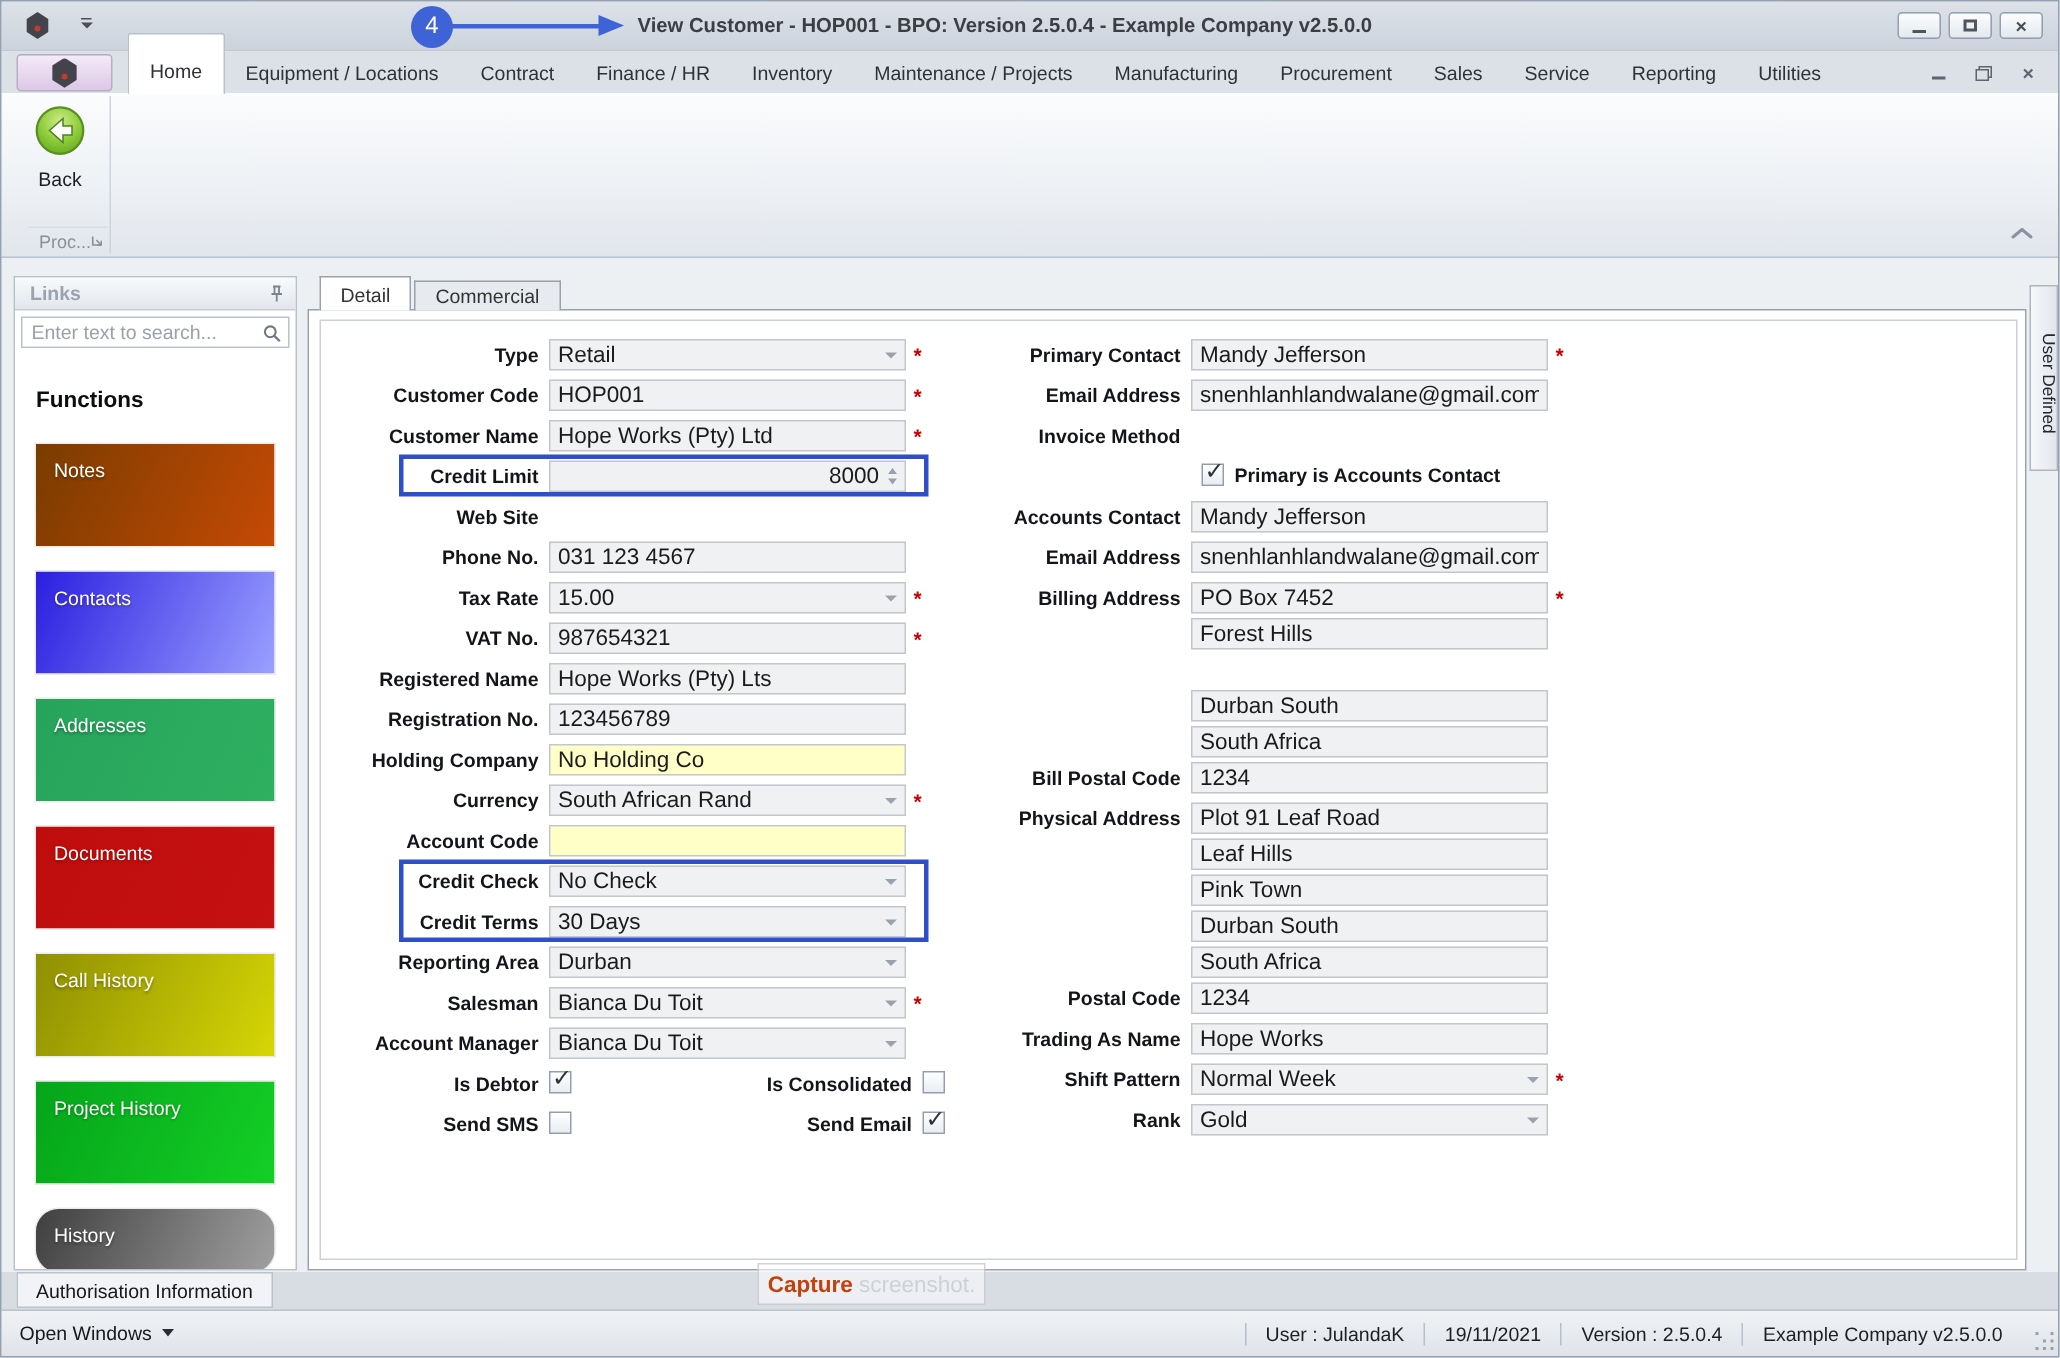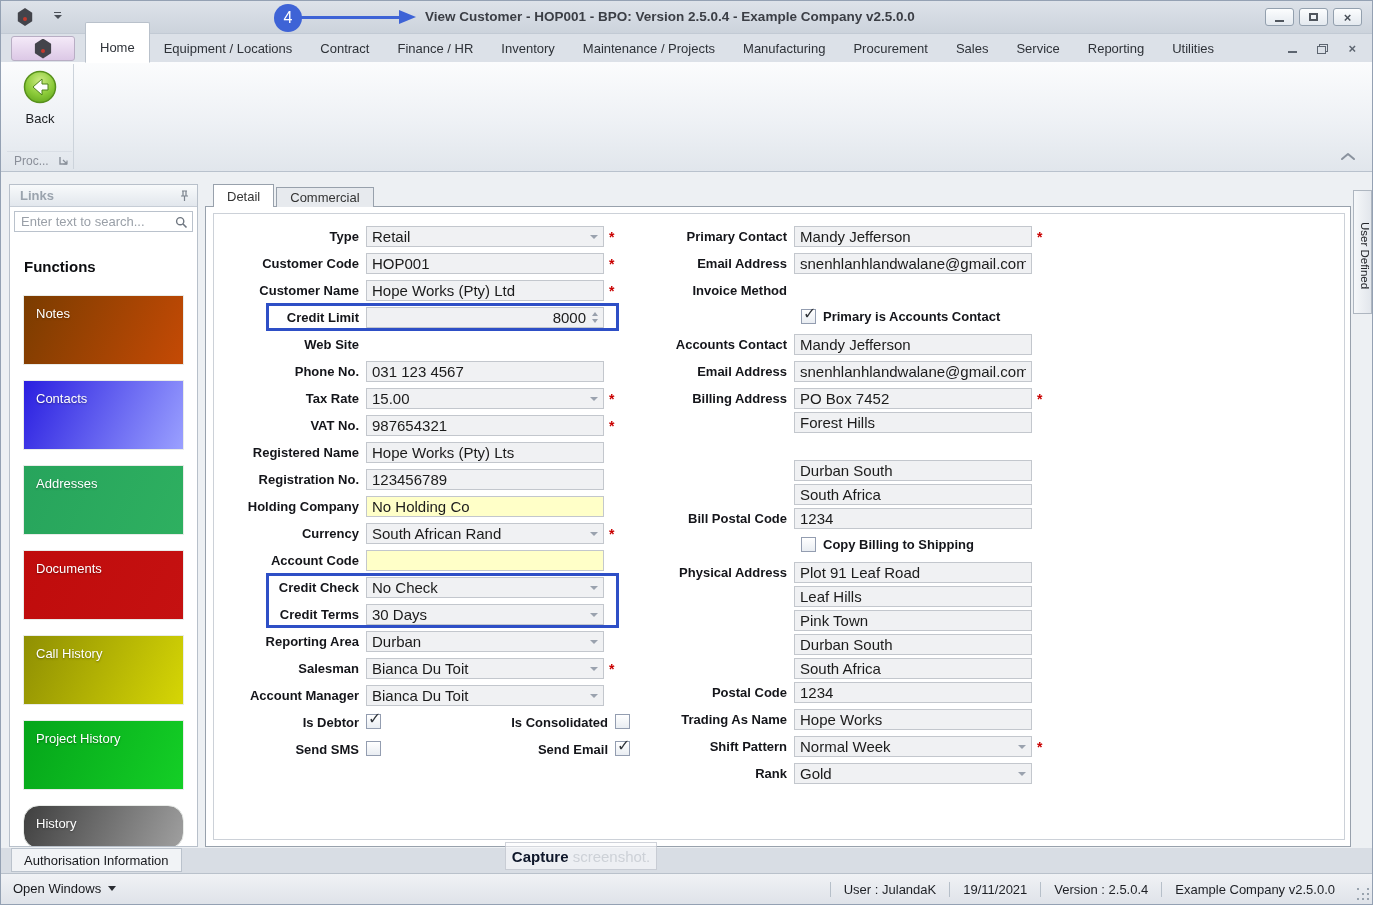--- a/index.html
+++ b/index.html
@@ -43,21 +43,21 @@
   .g-restore::before { content:""; position:absolute; right:0; top:0; width:7px; height:6px; border:1px solid #5d6570; }
   .g-restore::after { content:""; position:absolute; left:0; bottom:0; width:7px; height:6px; border:1px solid #5d6570; background:#dce1e8; }
   .g-close2 { font-size:13px; font-weight:bold; color:#5d6570; line-height:1; }
 
   
   .ribbon-body { position:absolute; left:0; top:61px; width:100%; height:110px;
     background:linear-gradient(#fbfcfd,#eef1f5 55%,#e1e6ec); border-bottom:1px solid #b9c2cd; }
   .rgroup { position:absolute; left:6px; top:2px; width:67px; height:105px; border-right:1px solid #ccd3db; }
   .back-btn { margin:5px auto 0; width:48px; text-align:center; }
   .back-label { font-size:13px; color:#1c1e22; margin-top:2px; }
-  .rgroup-cap { position:absolute; left:0; right:1px; bottom:0; height:18px; border-top:1px solid #d9dee5;
+  .rgroup-cap { position:absolute; left:12px; right:1px; bottom:0; height:18px; border-top:1px solid #d9dee5;
     display:flex; align-items:center; font-size:12px; color:#8a8f99; padding-left:7px; }
   .launcher { margin-left:auto; margin-right:4px; }
   .ribbon-collapse { position:absolute; right:14px; bottom:4px; }
 
   
   .content { position:absolute; left:0; top:171px; width:100%; height:676px; background:#edf0f3; }
 
   
   .sidebar { position:absolute; left:8px; top:12px; width:189px; height:663px; background:#fff; border:1px solid #b8c0ca; overflow:hidden; }
   .links-header { height:22px; background:linear-gradient(#f8fafb,#e2e7ed); border-bottom:1px solid #c6cdd6;
@@ -117,21 +117,21 @@
   .user-def-tab { position:absolute; left:1352px; top:18px; width:19px; height:124px; border:1px solid #aeb6c0;
     background:linear-gradient(to right,#f5f7f9,#e2e6ec); font-size:11.5px; color:#23252a;
     writing-mode:vertical-rl; padding-top:8px; text-align:left; display:flex; justify-content:center; }
 
   
   .auth-tab { position:absolute; left:10px; top:847px; height:24px; padding:0 12px; background:#f1f3f6;
     border:1px solid #bac2cc; display:flex; align-items:center; font-size:13px; color:#17181c; z-index:3; }
   .capture-ghost { position:absolute; left:504px; top:841px; width:152px; height:28px; z-index:6;
     background:rgba(252,252,253,.6); border:1px solid rgba(170,175,185,.55); display:flex; align-items:center;
     justify-content:center; font-size:15px; color:#cdd1d7; white-space:pre; }
-  .capture-ghost b { color:#0f172a; }
+  .capture-ghost b { color:#c2410c; }
   .statusbar { position:absolute; left:0; top:872px; width:100%; height:31px;
     background:linear-gradient(#f0f2f5,#dfe3e9); border-top:1px solid #b9c1cb; }
   .open-windows { position:absolute; left:12px; top:7px; font-size:13px; color:#17181c; display:flex; align-items:center; gap:7px; }
   .ow-arrow { width:0; height:0; border:4px solid transparent; border-top:5px solid #2a2d33; margin-top:4px; }
   .status-right { position:absolute; right:24px; top:0; height:100%; display:flex; align-items:center; }
   .sitem { padding:0 13px; border-left:1px solid #b6bfc9; font-size:13px; color:#1d1f24; white-space:nowrap; }
   .grip { position:absolute; right:3px; bottom:4px; width:12px; height:12px; }
   .grip::before { content:""; position:absolute; left:0; top:0; width:2px; height:2px; background:#98a2ad;
     box-shadow:10px 0 #98a2ad, 5px 5px #98a2ad, 10px 5px #98a2ad, 0 10px #98a2ad, 5px 10px #98a2ad, 10px 10px #98a2ad; }
 </style>
@@ -511,25 +511,20 @@
                 </div>
               </div>
               <div class="frow">
                 <div class="flabel">Bill Postal Code</div>
                 <div class="fctl">
                   <div class="finput">
                     <span class="fval">1234</span>
                   </div>
                 </div>
               </div>
-              <div class="frow cbrow">
-                <div class="cbspacer"></div>
-                <div class="cbox"></div>
-                <span class="cblabel">Copy Billing to Shipping</span>
-              </div>
               <div class="frow tight">
                 <div class="flabel">Physical Address</div>
                 <div class="fctl">
                   <div class="finput">
                     <span class="fval">Plot 91 Leaf Road</span>
                   </div>
                 </div>
               </div>
               <div class="frow tight">
                 <div class="flabel"></div>

